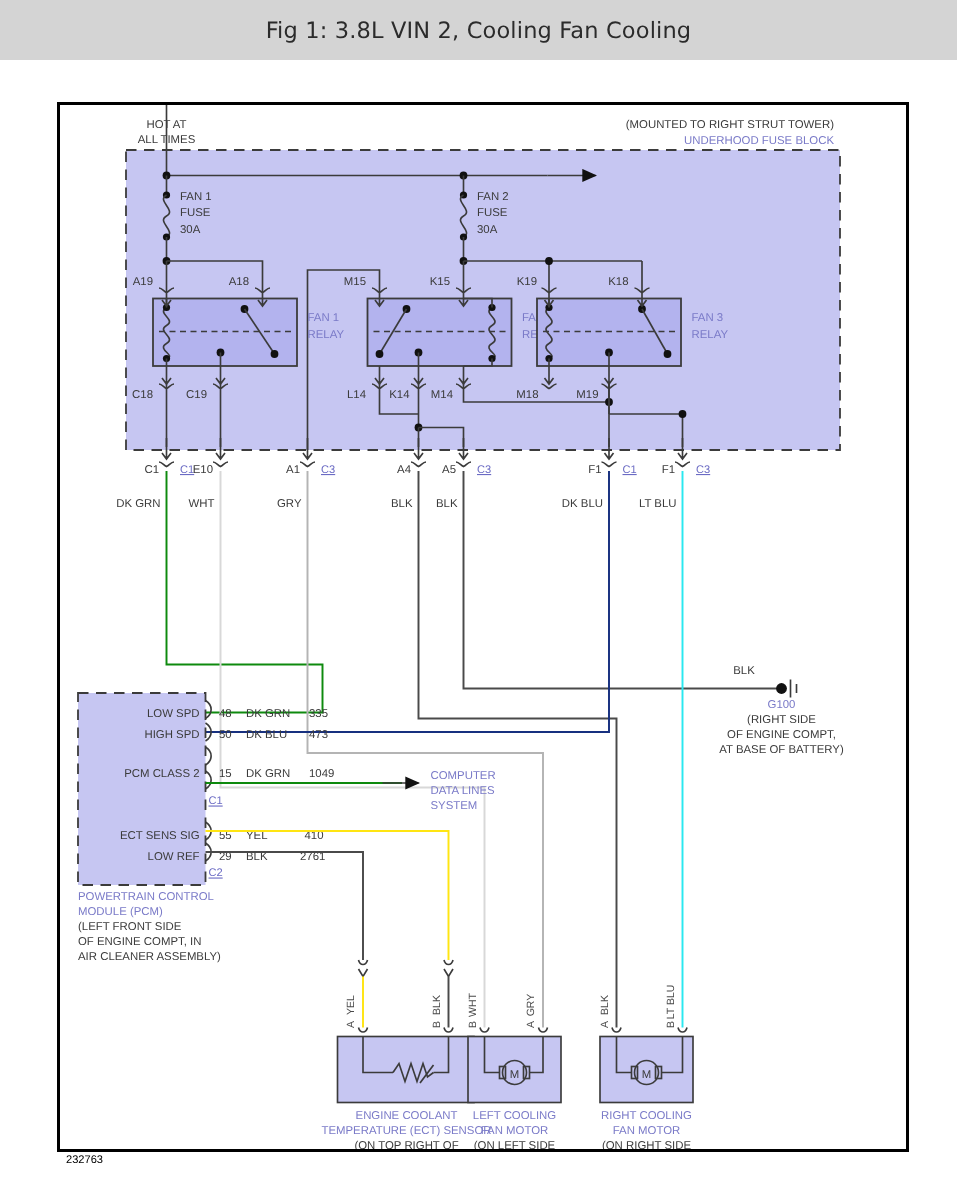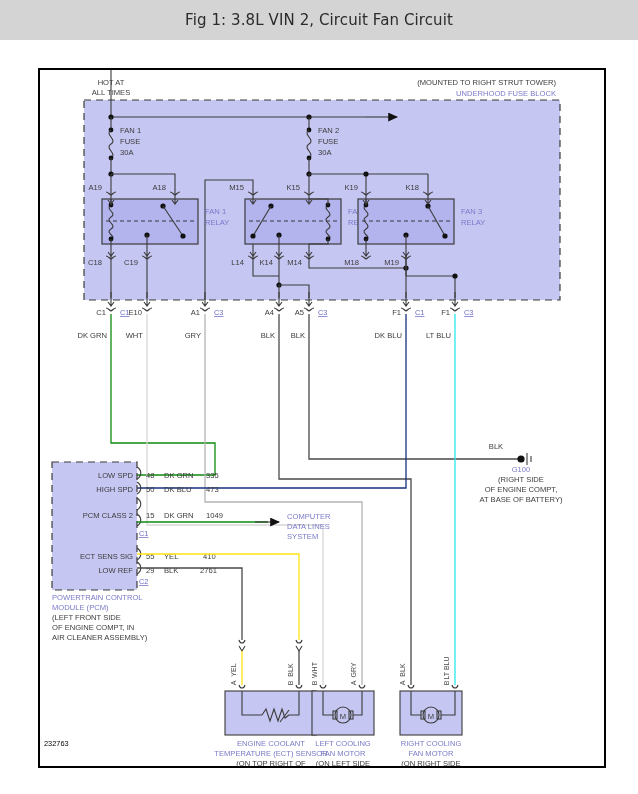--- a/index.html
+++ b/index.html
@@ -89,21 +89,21 @@
   .idnum {
     font-family: "Liberation Sans", sans-serif;
     font-size: 7.4px;
     fill: #555555;
   }
 </style>
 </head>
 <body>
 
 <div id="titlebar">
-  <span class="title-text">Fig 1: 3.8L VIN 2, Circuit Fan Circuit</span>
+  <span class="title-text">Fig 1: 3.8L VIN 2, Cooling Fan Cooling</span>
 </div>
 
 <div id="page">
   <div id="diagram-frame">
     <svg class="diagram" width="564" height="696" viewBox="0 0 564 696">
 
       <defs>
         <marker id="arrowR" markerWidth="9" markerHeight="9" refX="8" refY="4" orient="auto">
           <path d="M0,0 L9,4 L0,8 z" fill="#111"></path>
         </marker>
@@ -484,16 +484,16 @@
       <rect class="thin" x="397" y="641" width="4" height="8" fill="none"></rect>
 
       <text class="lbl-blue" x="391" y="676" text-anchor="middle">RIGHT COOLING</text>
       <text class="lbl-blue" x="391" y="686" text-anchor="middle">FAN MOTOR</text>
       <text class="lbl" x="391" y="696" text-anchor="middle">(ON RIGHT SIDE</text>
       <text class="lbl" x="391" y="706" text-anchor="middle">OF RADIATOR)</text>
 
     </svg>
   </div>
 
-  <div style="position:absolute; left:44px; top:692px;">
+  <div style="position:absolute; left:44px; top:722px;">
     <span class="idnum">232763</span>
   </div>
 </div>
 
 </body></html>

